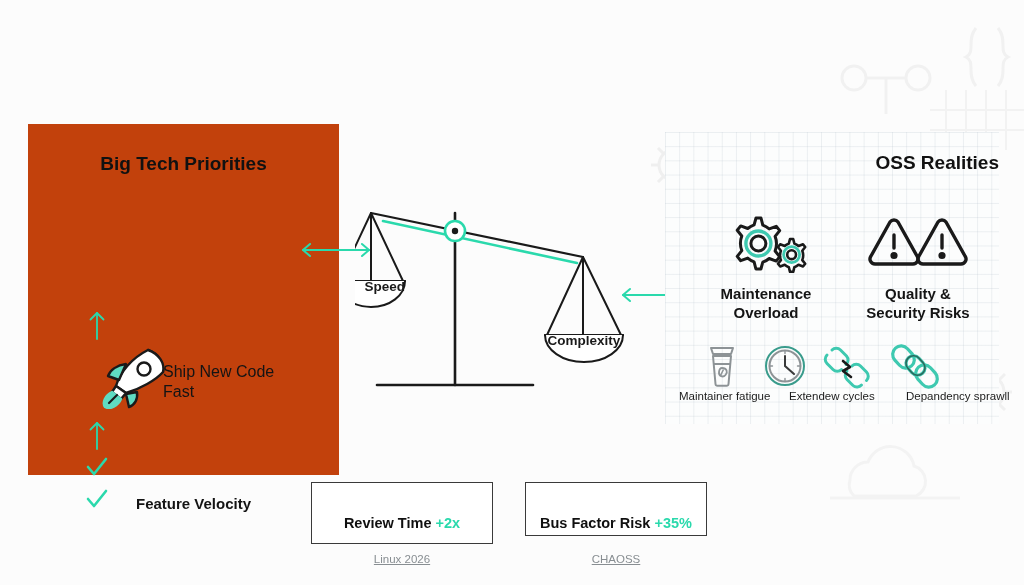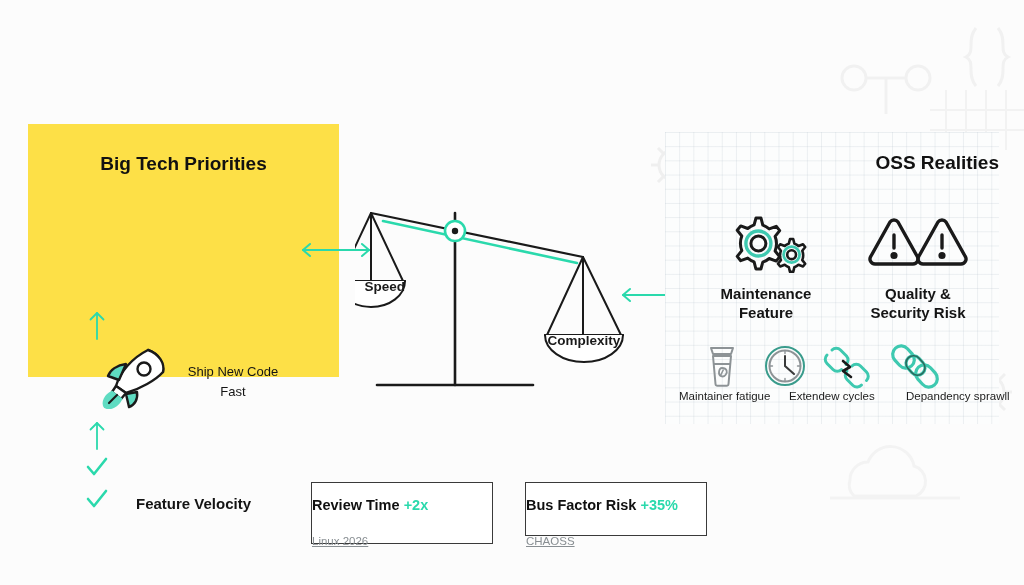--- a/index.html
+++ b/index.html
@@ -27,22 +27,22 @@
     font-size: 26px;
     font-weight: bold;
     color: #121212;
     letter-spacing: -0.2px;
   }
 
   
   #left-panel {
     position: absolute;
     left: 28px; top: 124px;
-    width: 311px; height: 253px;
-    background: #fde047;
+    width: 311px; height: 351px;
+    background: #c2410c;
   }
   #left-panel-title {
     position: absolute; left: 0; top: 29px; width: 311px;
     text-align: center;
     font-size: 19px; font-weight: bold; color: #111;
   }
   .up-arrow {
     position: absolute;
     width: 18px; height: 30px;
   }
@@ -50,23 +50,22 @@
   #arrow-2 { left: 60px; top: 296px; }
   .check {
     position: absolute;
     width: 22px; height: 22px;
   }
   #check-1 { left: 58px; top: 332px; }
   #check-2 { left: 58px; top: 364px; }
   #rocket { position: absolute; left: 74px; top: 217px; width: 72px; height: 68px; }
   #ship-label {
     position: absolute; left: 135px; top: 238px;
-    font-size: 13px; color: #141414; line-height: 20px;
+    font-size: 16px; color: #141414; line-height: 20px;
     width: 140px;
-    text-align: center;
   }
   #velocity-label {
     position: absolute; left: 108px; top: 371px;
     font-size: 15px; font-weight: bold; color: #141414;
   }
 
   
   #scale { position: absolute; left: 355px; top: 195px; width: 300px; height: 200px; }
 
   
@@ -96,21 +95,22 @@
     position: absolute;
     font-size: 11.5px; color: #1c1c1c;
     white-space: nowrap;
   }
 
   
   .stat-card {
     position: absolute;
     border: 1.6px solid #3a3a3a;
     background: #ffffff;
-    padding-top: 14px;
+    text-align: center;
+    padding-top: 32px;
   }
   #card-1 { left: 311px; top: 482px; width: 182px; height: 62px; }
   #card-2 { left: 525px; top: 482px; width: 182px; height: 54px; }
   .stat-title { font-size: 14.5px; font-weight: bold; color: #101010; }
   .stat-accent { color: #2ad9ac; }
   .stat-source { font-size: 11.5px; color: #888e92; margin-top: 22px; text-decoration: underline; }
 </style>
 </head>
 <body>
 
@@ -301,40 +301,40 @@
           </g>
           <g fill="none" stroke="#1a1a1a" stroke-width="2.6" stroke-linejoin="round">
             <path d="M72 27 l3.2 0 1.2 4.6 a13 13 0 0 1 4.1 2.4 l4.5-1.7 2.2 2.7 -2.9 3.7 a13 13 0 0 1 .9 4.7 a13 13 0 0 1-.9 4.7 l2.9 3.7 -2.2 2.7 -4.5-1.7 a13 13 0 0 1-4.1 2.4 l-1.2 4.6 -3.2 0 -1.2-4.6 a13 13 0 0 1-4.1-2.4 l-4.5 1.7 -2.2-2.7 2.9-3.7 a13 13 0 0 1-.9-4.7 a13 13 0 0 1 .9-4.7 l-2.9-3.7 2.2-2.7 4.5 1.7 a13 13 0 0 1 4.1-2.4 Z"></path>
             <circle cx="73.6" cy="42.7" r="8" stroke="#3ec9b0" stroke-width="2.8"></circle>
             <circle cx="73.6" cy="42.7" r="4.4" stroke="#1a1a1a" stroke-width="2.6"></circle>
           </g>
         </svg>
       </div>
       <div class="rp-label" style="margin-top:6px;">
         <span>Maintenance</span><br>
-        <span>Feature</span>
+        <span>Overload</span>
       </div>
     </div>
 
     <div class="rp-item" style="left:183px; top:80px; width:140px;">
       <div style="text-align:center;">
         <svg width="110" height="62" viewBox="0 0 110 62">
           <g fill="none" stroke="#1a1a1a" stroke-width="3.4" stroke-linejoin="round" stroke-linecap="round">
             <path d="M27 10 a5 5 0 0 1 8 0 l19 34 a5 5 0 0 1-4 8 H12 a5 5 0 0 1-4-8 Z"></path>
             <path d="M31 23 v13"></path>
               <circle cx="31" cy="43.5" r="1.9" fill="#1a1a1a"></circle>
             <path d="M75 10 a5 5 0 0 1 8 0 l19 34 a5 5 0 0 1-4 8 H60 a5 5 0 0 1-4-8 Z"></path>
             <path d="M79 23 v13"></path>
               <circle cx="79" cy="43.5" r="1.9" fill="#1a1a1a"></circle>
           </g>
         </svg>
       </div>
       <div class="rp-label" style="margin-top:6px;">
         <span>Quality &amp;</span><br>
-        <span>Security Risk</span>
+        <span>Security Risks</span>
       </div>
     </div>
 
     <div class="rp-item" style="left:38px; top:212px;">
       <svg width="38" height="44" viewBox="0 0 38 44">
         <g fill="none" stroke="#8d9396" stroke-width="2" stroke-linejoin="round" stroke-linecap="round">
           <path d="M8 4 H30 L28 10 H10 Z"></path>
           <path d="M10 12 H28 L25.5 40 a2 2 0 0 1-2 1.8 H14.5 a2 2 0 0 1-2-1.8 Z"></path>
           <path d="M11 20 H27"></path>
         </g>

